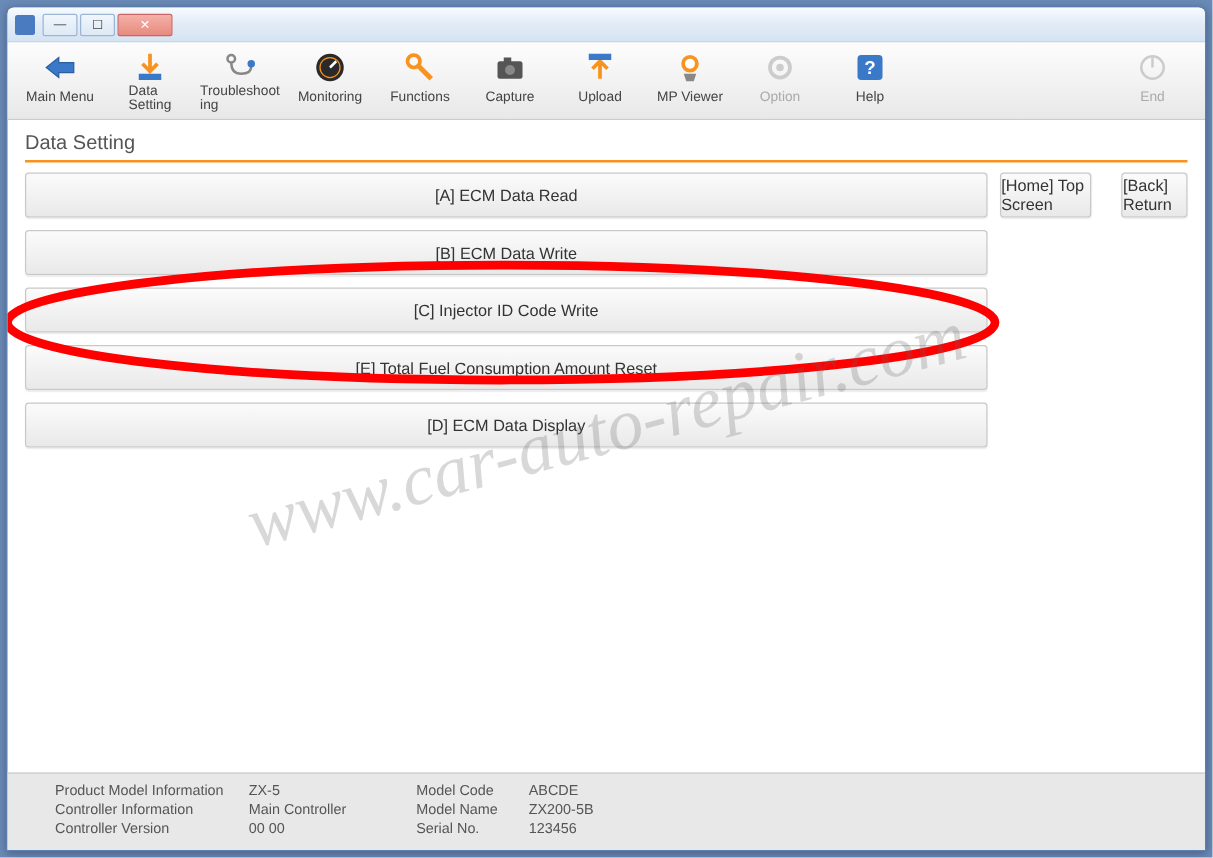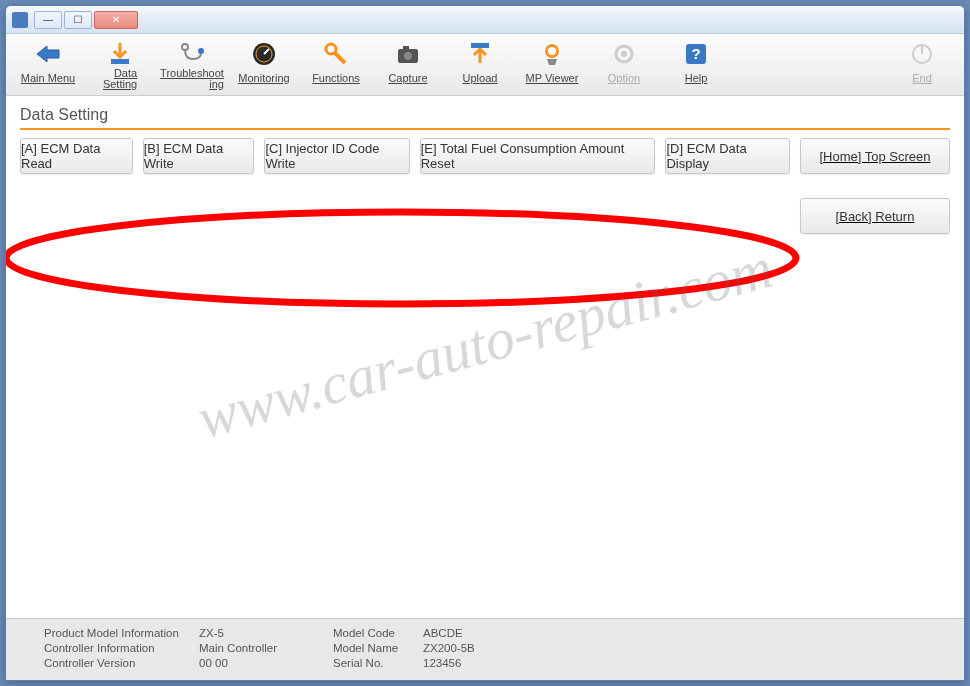--- a/index.html
+++ b/index.html
@@ -9,32 +9,32 @@
 .titlebar .title { flex:1; }
 .titlebar .winbtns { display:flex; gap:2px; }
 .winbtn { width:28px; height:18px; border:1px solid #9db6d4; background:linear-gradient(#f0f6fc,#dde9f5); border-radius:2px; display:flex; align-items:center; justify-content:center; font-size:10px; color:#444; cursor:pointer; }
 .winbtn.close { width:44px; background:linear-gradient(#f5b0a8,#e78b7e); border-color:#c66; color:#fff; }
 .winicon { width:16px; height:16px; background:#4a7bc0; border-radius:2px; margin-right:6px; }
 
 .toolbar { height:62px; background:linear-gradient(#fdfdfd,#e8e8e8); border-bottom:1px solid #ccc; display:flex; align-items:center; padding:0 6px; }
 .tbtn { display:flex; flex-direction:column; align-items:center; justify-content:center; width:72px; height:58px; cursor:pointer; font-size:11px; color:#444; border-radius:3px; }
 .tbtn.disabled { color:#aaa; }
 .tbtn .icon { width:32px; height:28px; display:flex; align-items:center; justify-content:center; }
-.tbtn .lbl { text-align:right; line-height:11px; height:22px; display:flex; align-items:center;text-decoration:underline; }
+.tbtn .lbl { text-align:left; line-height:11px; height:22px; display:flex; align-items:center; }
 .spacer { flex:1; }
 
 .page { padding:8px 14px; }
 .page-title { font-size:16px; color:#555; padding:2px 0 4px; border-bottom:2px solid #f7931e; margin-bottom:8px; }
 .breadcrumb { font-size:13px; color:#666; margin-bottom:10px; }
 .breadcrumb span { color:#555; }
 .breadcrumb .sep { color:#888; margin:0 6px; }
 
 .content-area { display:flex; gap:10px; }
-.main-buttons { flex:1; display:flex; flex-direction:row; gap:10px; }
-.side-buttons { width:150px; display:flex; flex-direction:column; gap:24px;text-decoration:underline; }
+.main-buttons { flex:1; display:flex; flex-direction:column; gap:10px; }
+.side-buttons { width:150px; display:flex; flex-direction:row; gap:24px; }
 .bigbtn { height:36px; border:1px solid #c8c8c8; background:linear-gradient(#fbfbfb,#e9e9e9); border-radius:3px; font-size:13px; color:#333; display:flex; align-items:center; justify-content:center; cursor:pointer; box-shadow:0 1px 1px rgba(0,0,0,.08); }
 
 .statusbar { position:absolute; bottom:0; left:0; right:0; background:#e8e8e8; border-top:1px solid #ccc; padding:8px 14px; font-size:11.5px; color:#555; }
 .statusbar .row { display:flex; margin-bottom:3px; }
 .statusbar .lbl { width:155px; }
 .statusbar .val { width:110px; }
 .statusbar .col2 { display:flex;margin-left:24px; }
 
 .watermark { position:absolute; top:50%; left:50%; transform:translate(-50%,-50%) rotate(-15deg); font-size:58px; color:rgba(100,100,100,.25); font-style:italic; font-family: Georgia, "Times New Roman", serif; white-space:nowrap; pointer-events:none; z-index:50; }
 

